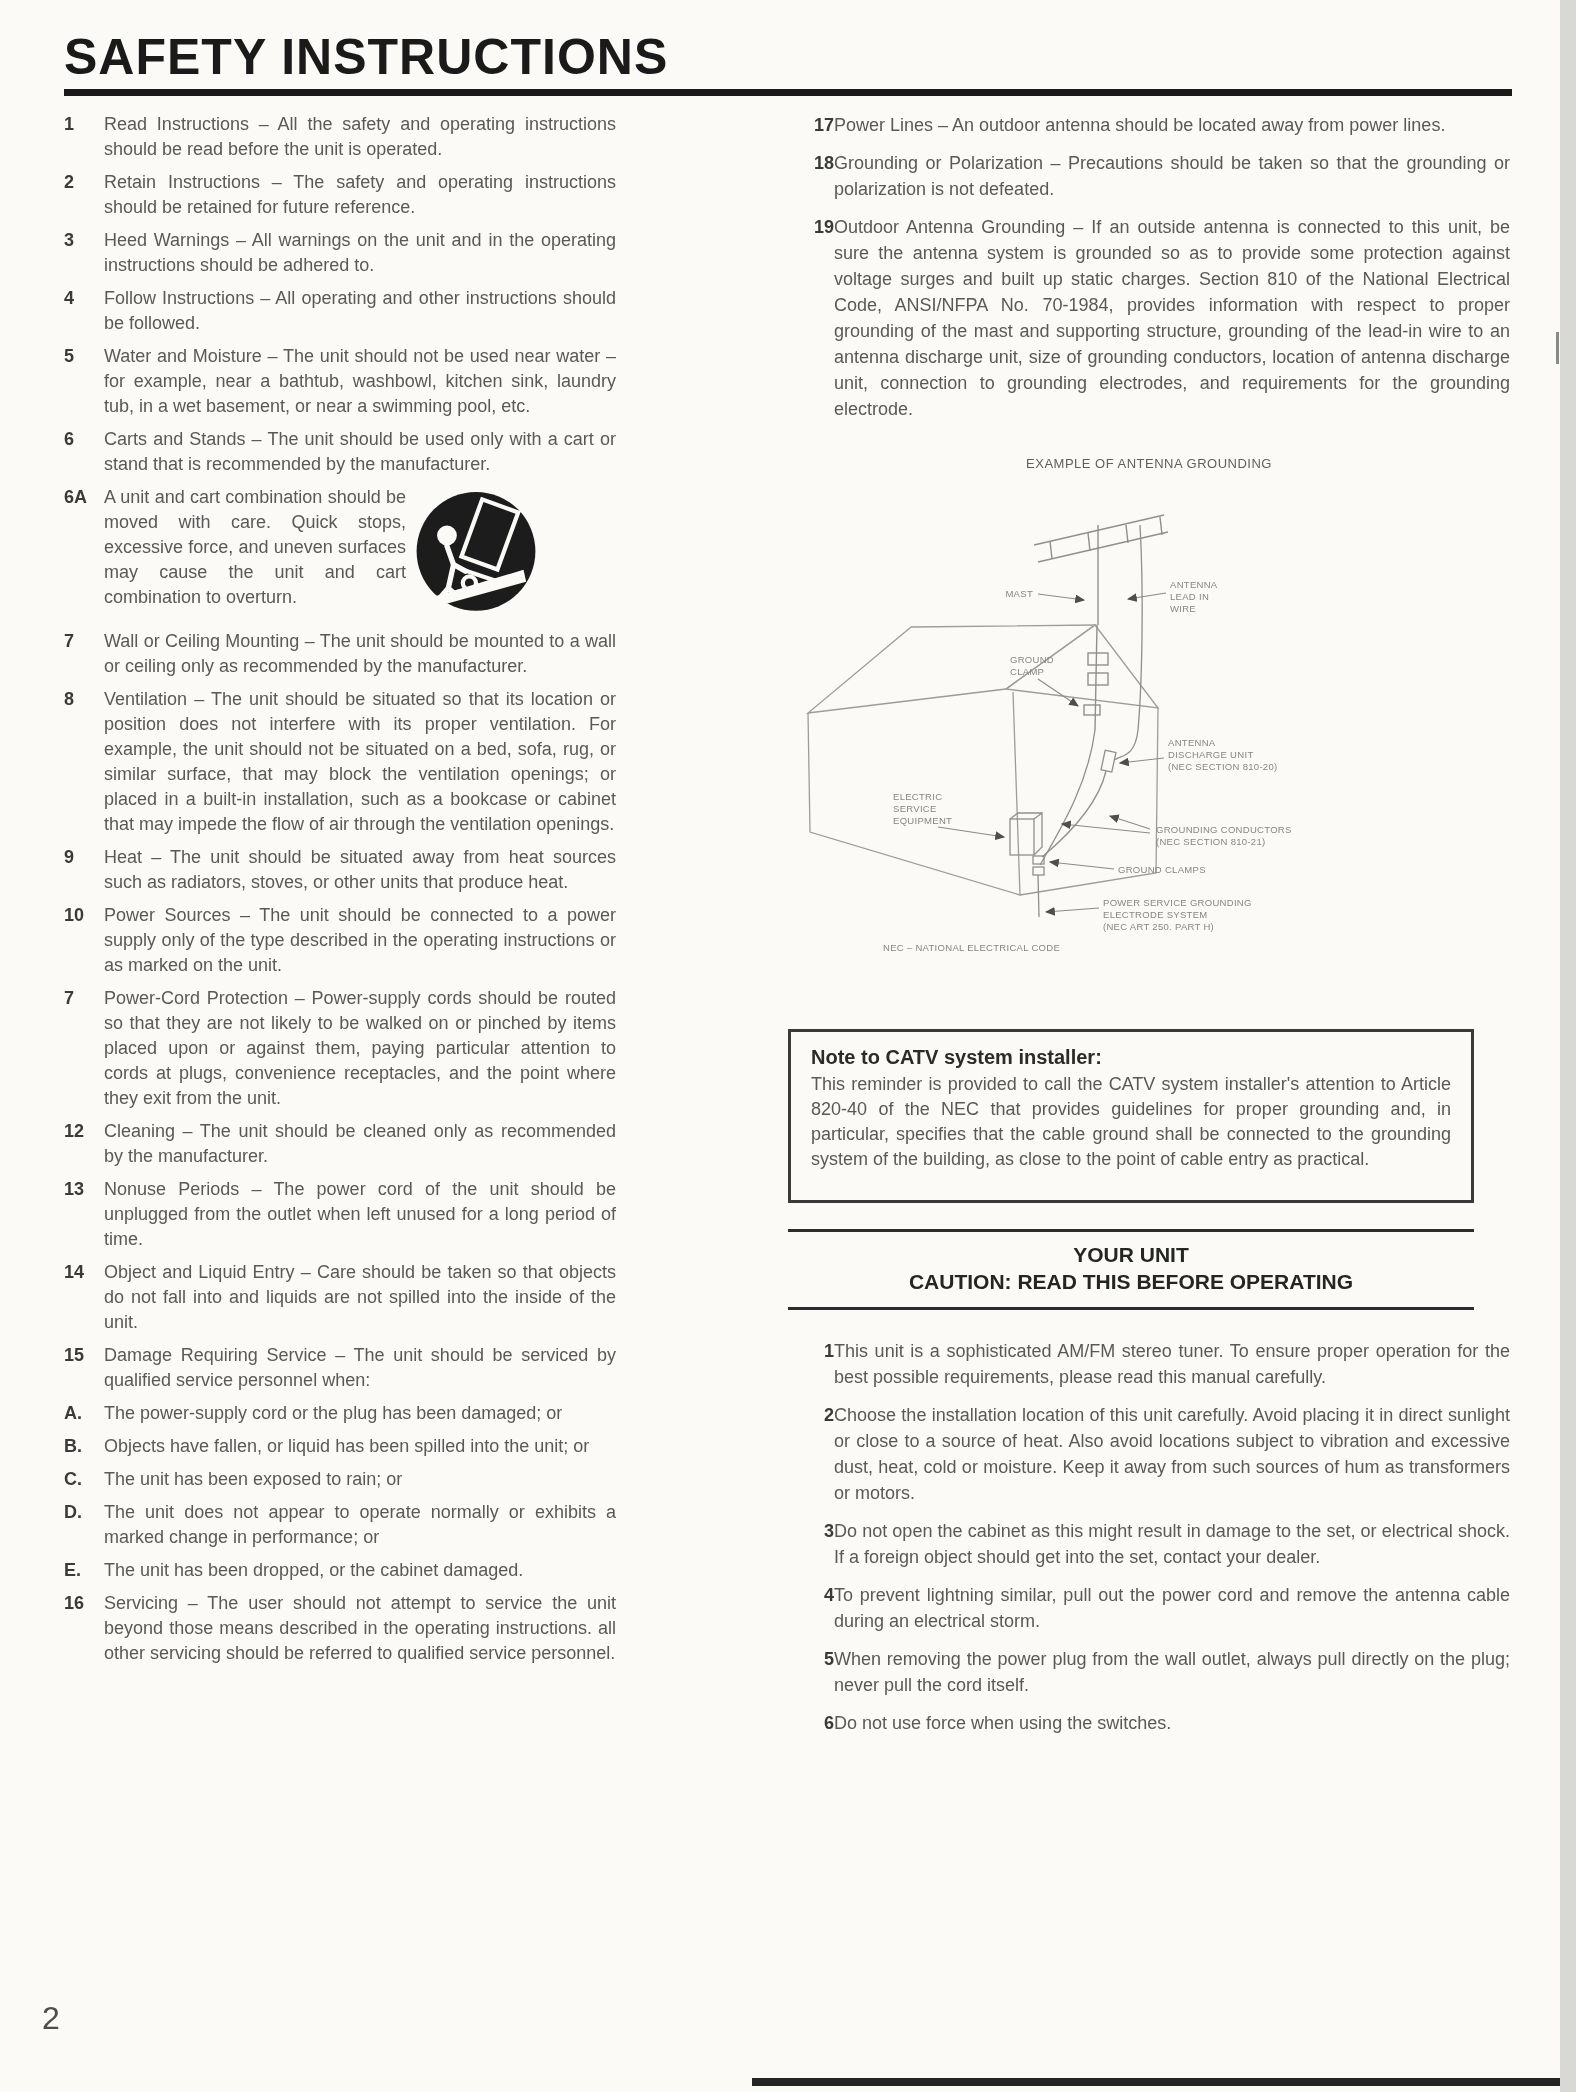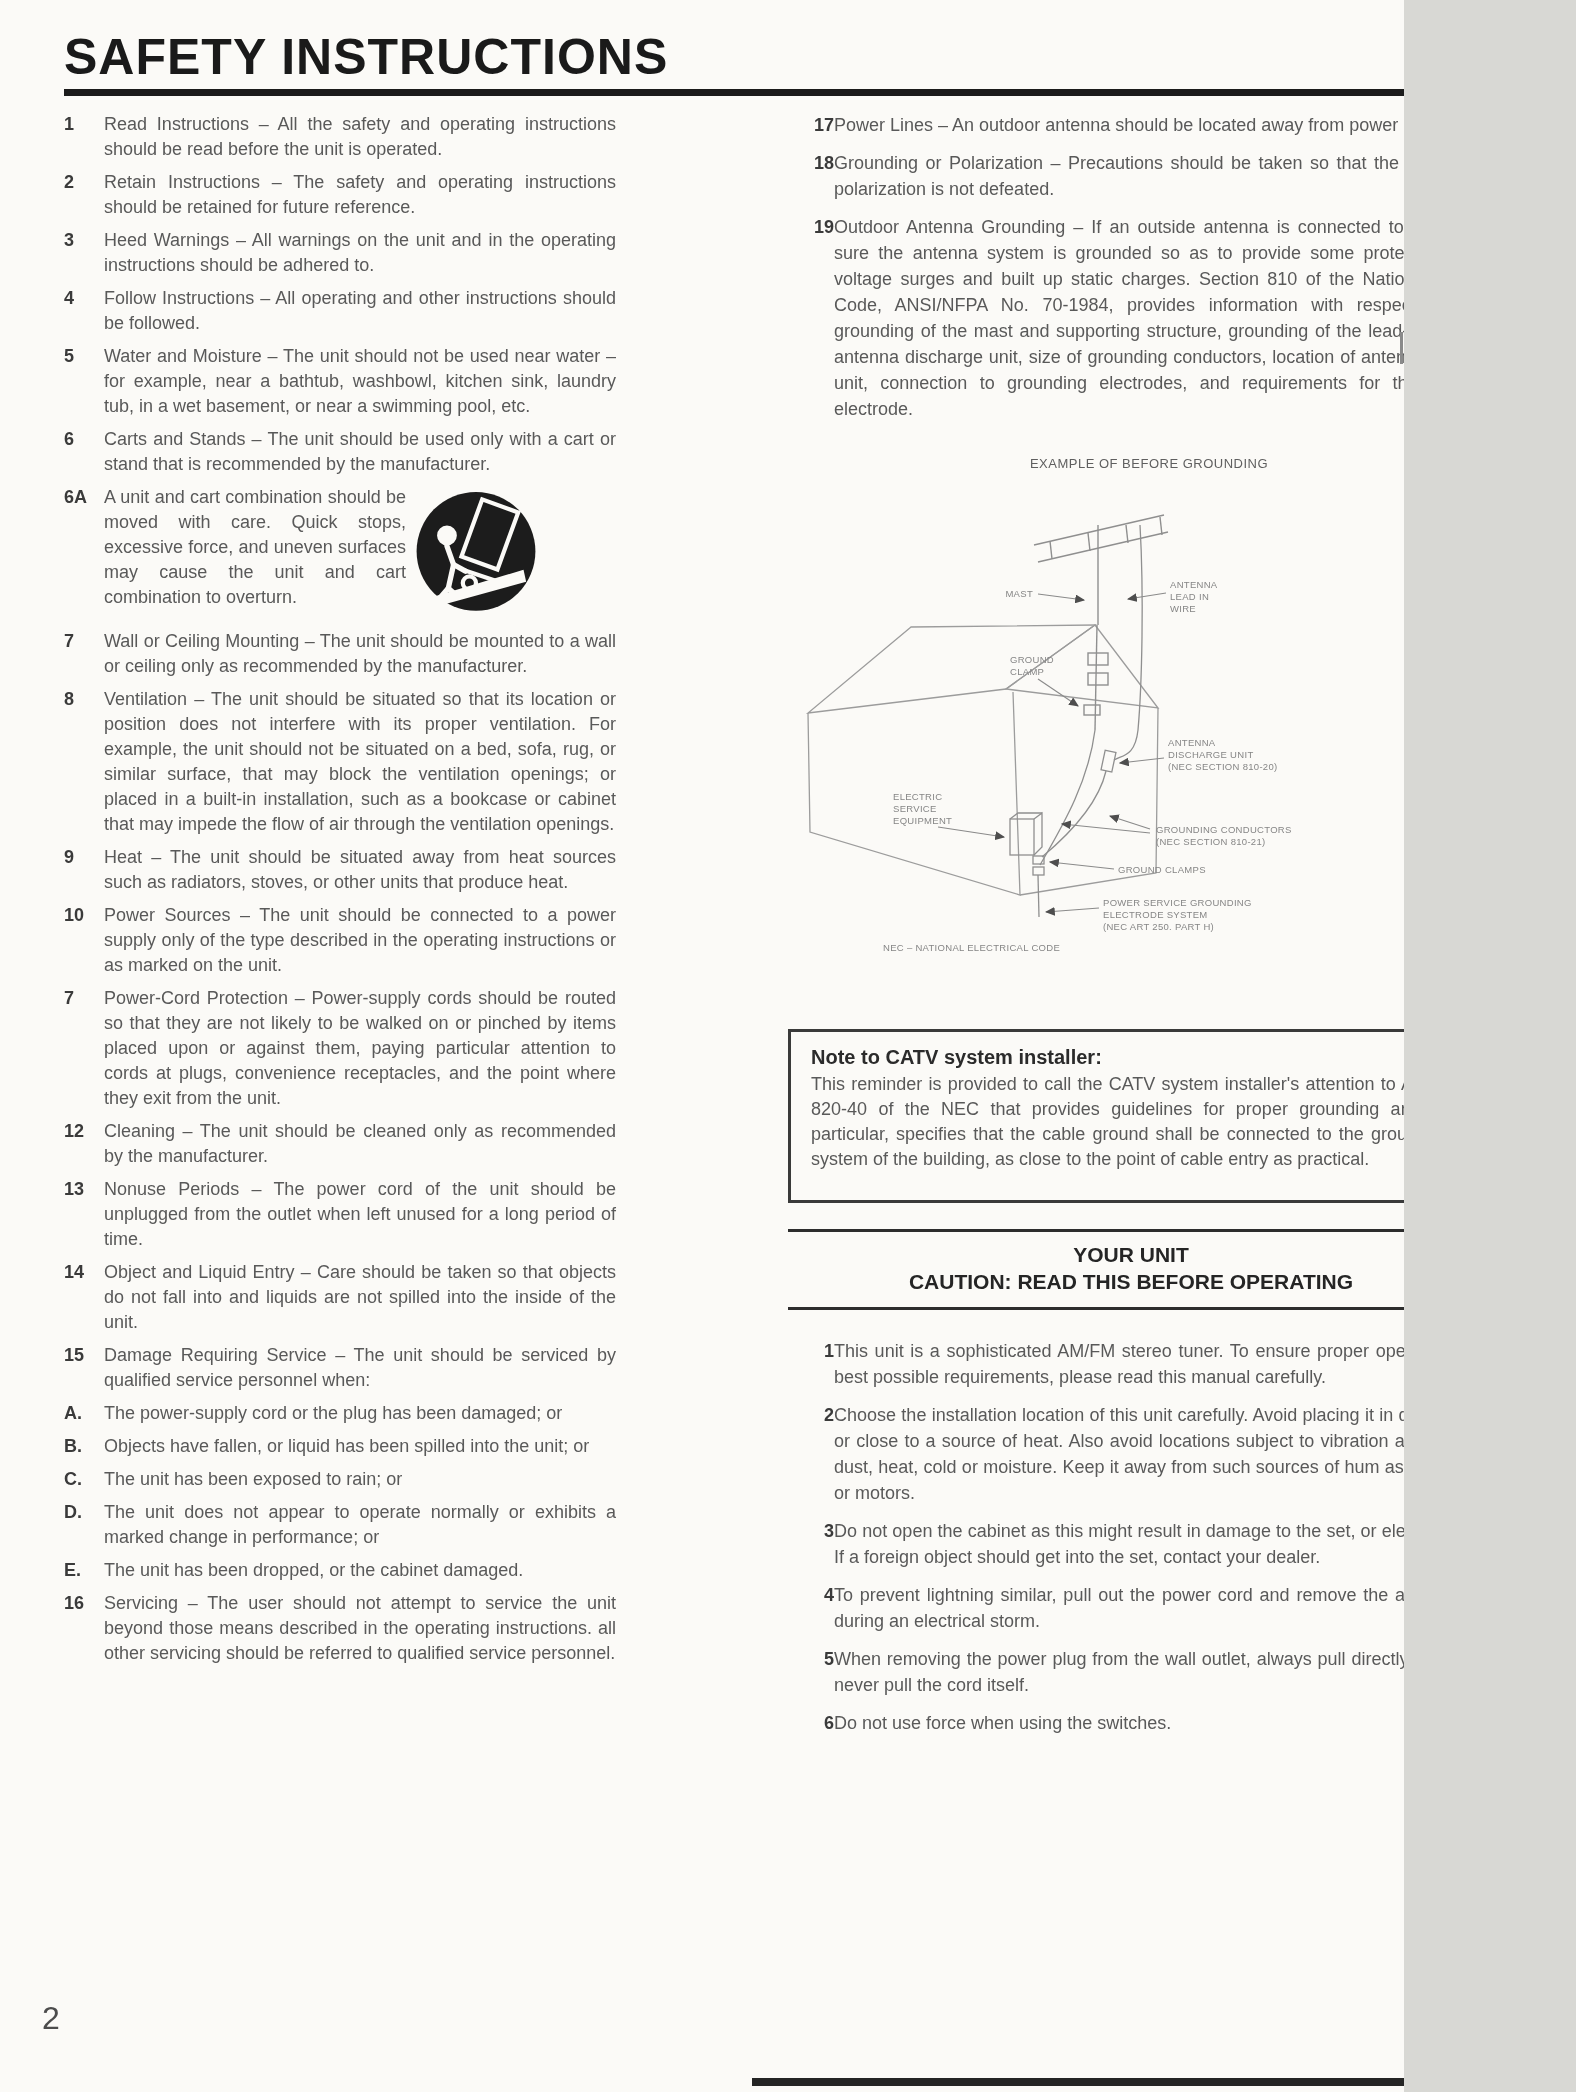--- a/index.html
+++ b/index.html
@@ -1,16 +1,16 @@
 <!DOCTYPE html>
 <html><head>
 <meta charset="utf-8">
 <style>
   html,body{margin:0;padding:0;background:#d8d8d4;}
-  .page{position:relative;width:1404px;height:2092px;background:#fbfaf7;
+  .page{position:relative;width:1560px;height:2092px;background:#fbfaf7;
         font-family:"Liberation Sans",sans-serif;overflow:hidden;}
   .title{position:absolute;left:64px;top:28px;font-size:50px;font-weight:bold;
          color:#1a1a1a;letter-spacing:1px;}
   .title-rule{position:absolute;left:64px;top:89px;width:1448px;height:7px;background:#1b1b1b;}
   .col-left{position:absolute;left:64px;top:112px;width:552px;}
   .col-right{position:absolute;left:788px;top:112px;width:722px;}
   .item{display:flex;margin-bottom:8px;}
   .item .num{flex:0 0 40px;font-weight:bold;color:#3a3a3a;font-size:18px;line-height:25px;}
   .item .txt{flex:1;font-size:18px;line-height:25px;color:#595959;text-align:justify;}
   .col-right .item .num{flex:0 0 46px;line-height:26px;text-align:right;}
@@ -155,21 +155,21 @@
       </div>
     <div class="item">
         <div class="num">18</div>
         <div class="txt">Grounding or Polarization – Precautions should be taken so that the grounding or polarization is not defeated.</div>
       </div>
     <div class="item">
         <div class="num">19</div>
         <div class="txt">Outdoor Antenna Grounding – If an outside antenna is connected to this unit, be sure the antenna system is grounded so as to provide some protection against voltage surges and built up static charges. Section 810 of the National Electrical Code, ANSI/NFPA No. 70-1984, provides information with respect to proper grounding of the mast and supporting structure, grounding of the lead-in wire to an antenna discharge unit, size of grounding conductors, location of antenna discharge unit, connection to grounding electrodes, and requirements for the grounding electrode.</div>
       </div>
 
-    <div class="caption">EXAMPLE OF BEFORE GROUNDING</div>
+    <div class="caption">EXAMPLE OF ANTENNA GROUNDING</div>
 
     <svg class="diagram" width="720" height="500" viewBox="0 0 720 500">
       <defs>
         <marker id="arr" markerWidth="9" markerHeight="8" refX="8" refY="4" orient="auto">
             <path d="M0 0 L9 4 L0 8 Z" fill="#4e4e4e"></path>
           </marker>
       </defs>
       <g stroke="#9c9c9c" stroke-width="1.3" fill="none">
         <path d="M123 152 L20 238 L218 214 L307 150 Z"></path>
         <path d="M20 238 L22 357 L232 420 L225 217"></path>

